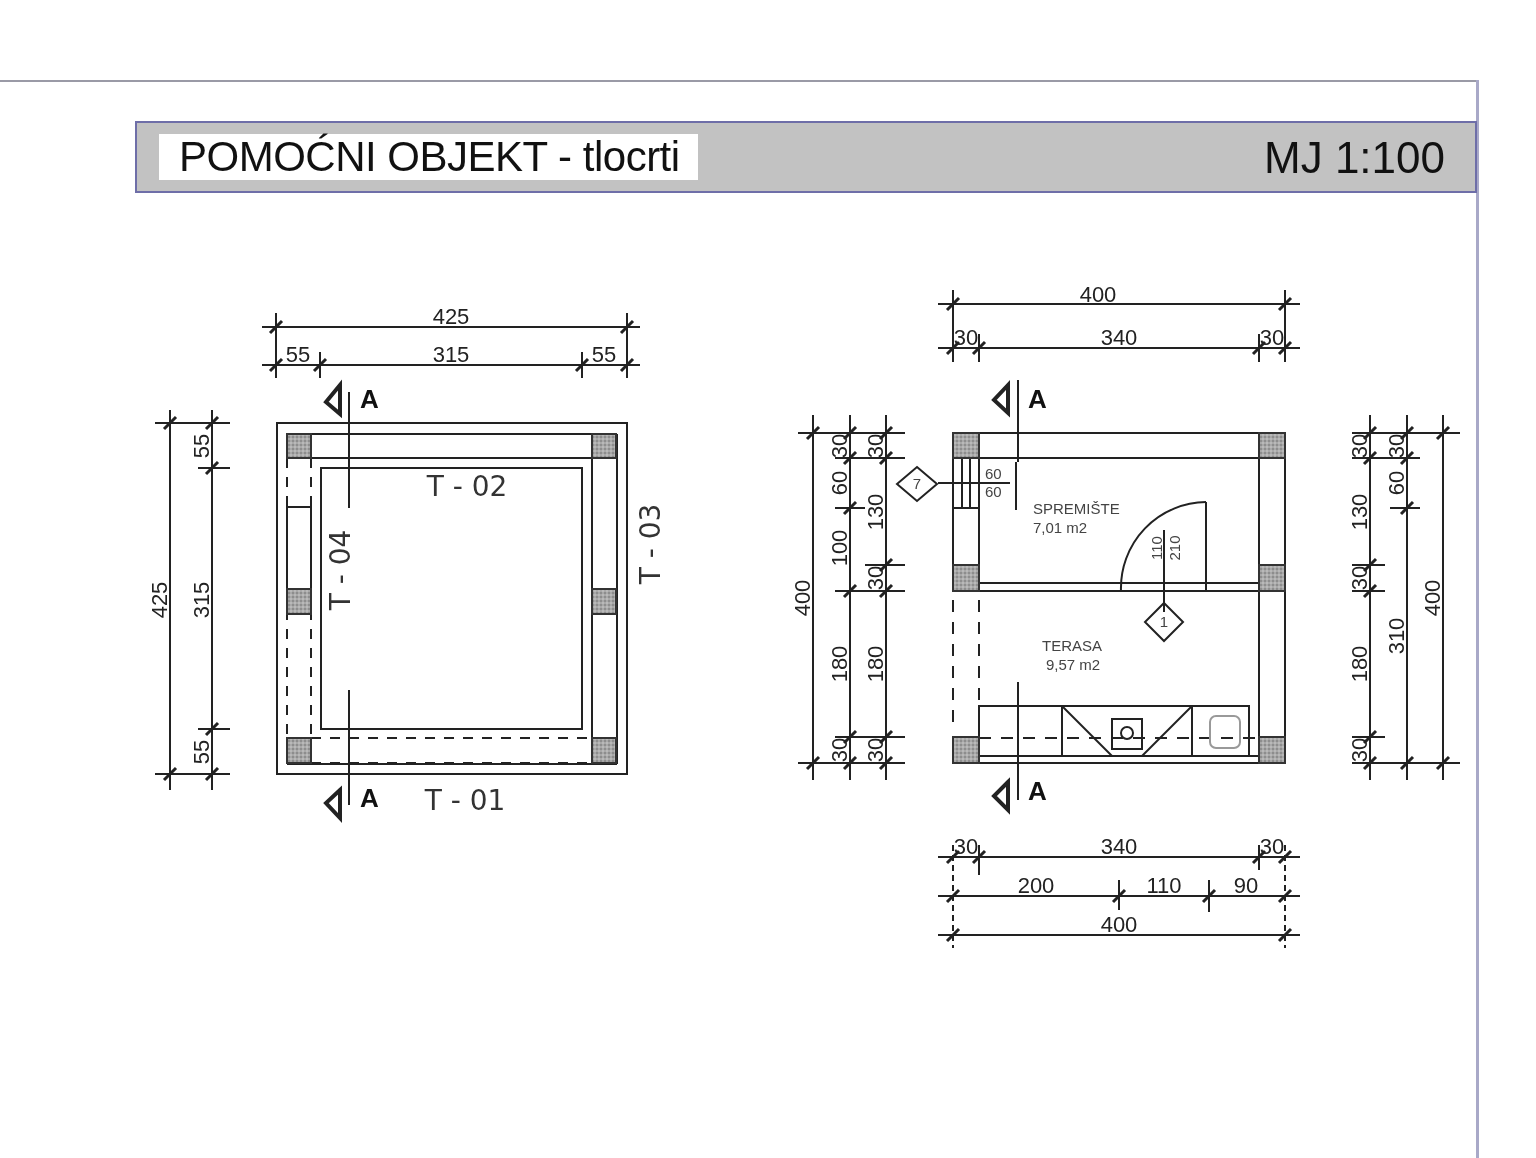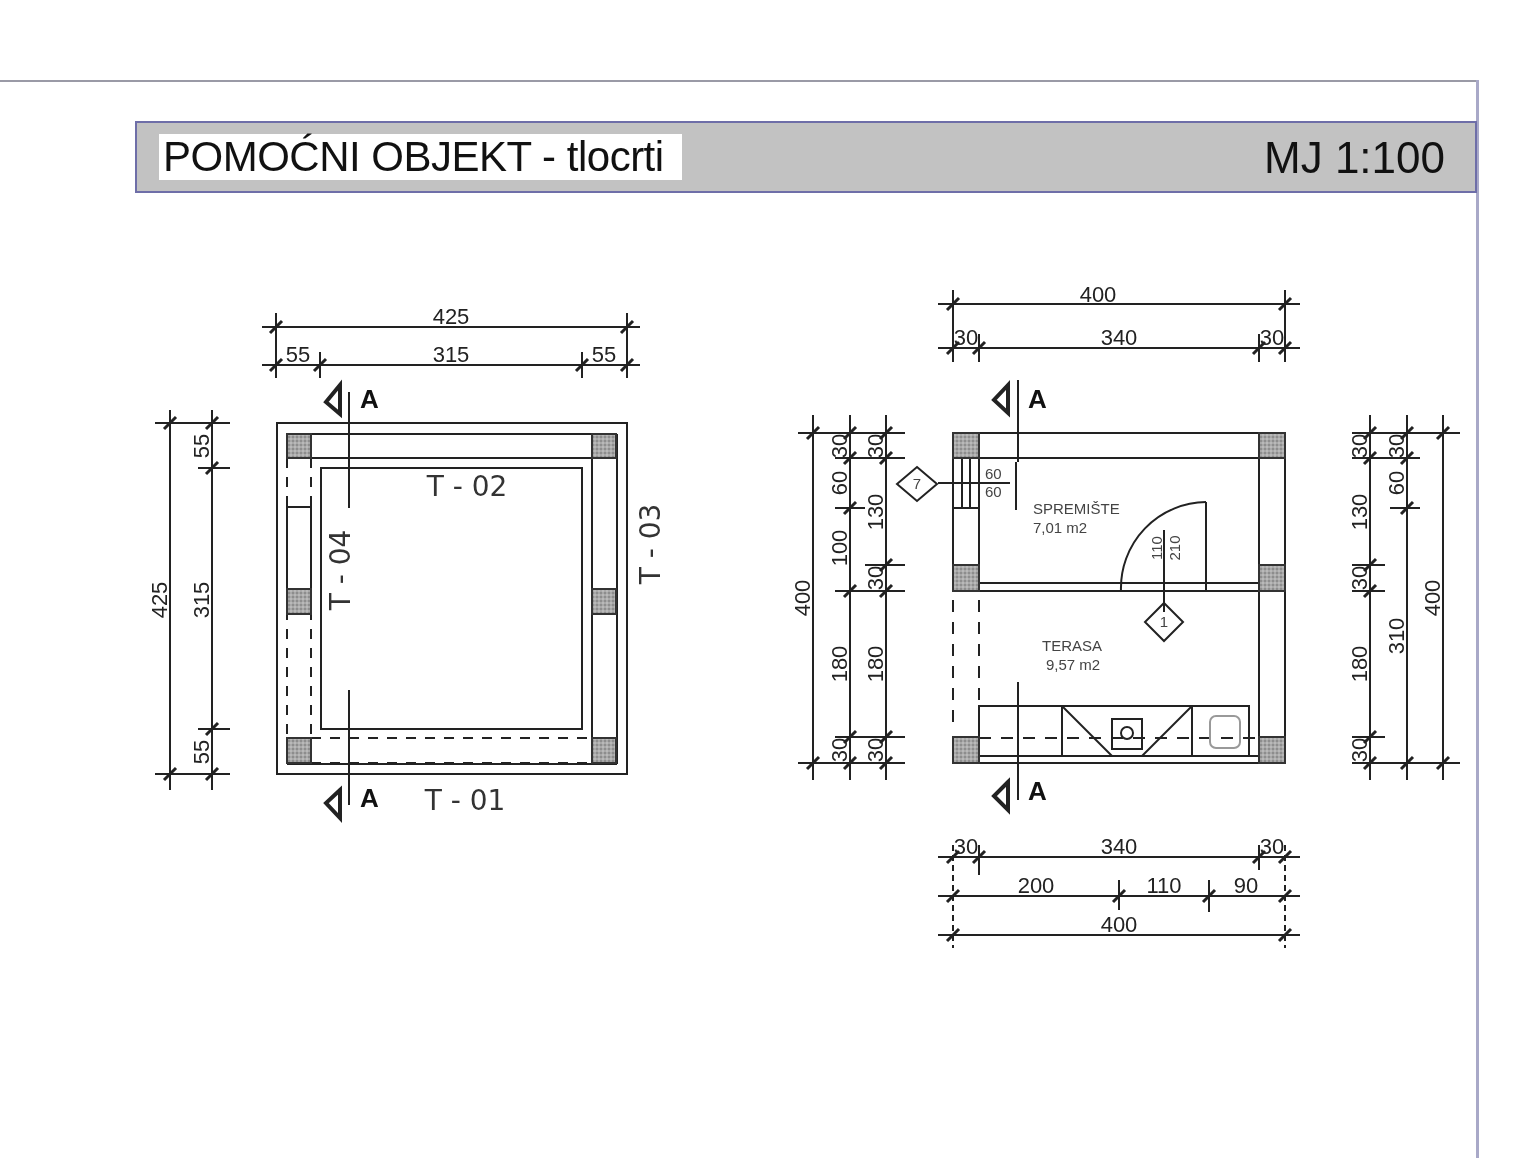--- a/index.html
+++ b/index.html
@@ -1,20 +1,20 @@
 <!DOCTYPE html>
 <html><head>
 <meta charset="utf-8">
 <style>
   html, body { margin:0; padding:0; background:#ffffff; }
   body { width:1536px; height:1158px; position:relative; overflow:hidden; font-family:"Liberation Sans", sans-serif; }
   .sheet-top-line { position:absolute; left:0; top:80px; width:1478px; height:2px; background:#9a9aa6; }
   .sheet-right-line { position:absolute; left:1476px; top:80px; width:3px; height:1078px; background:#a9a9c8; }
   .title-bar { position:absolute; left:135px; top:121px; width:1342px; height:72px; background:#c2c2c2; border:2px solid #6e6ea8; box-sizing:border-box; }
-  .title-left { position:absolute; left:22px; top:11px; height:46px; padding:0 18px 0 4px; background:#ffffff; font-size:42px; line-height:46px; color:#111; letter-spacing:-0.5px; }
+  .title-left { position:absolute; left:22px; top:11px; height:46px; padding:0 18px 0 20px; background:#ffffff; font-size:42px; line-height:46px; color:#111; letter-spacing:-0.5px; }
   .title-right { position:absolute; right:30px; top:10px; font-size:44px; line-height:50px; color:#111;text-align:right; }
   svg.drawing { position:absolute; left:0; top:0; }
   svg text { font-family:"Liberation Sans", sans-serif; fill:#222; }
   .dim { font-size:22px; }
   .lbl { font-size:15px; fill:#444; }
   .tag { font-size:28px; fill:#333; font-family:"DejaVu Sans", sans-serif; }
   .secA { font-size:26px; font-weight:bold; fill:#111; }
 </style>
 </head>
 <body>

